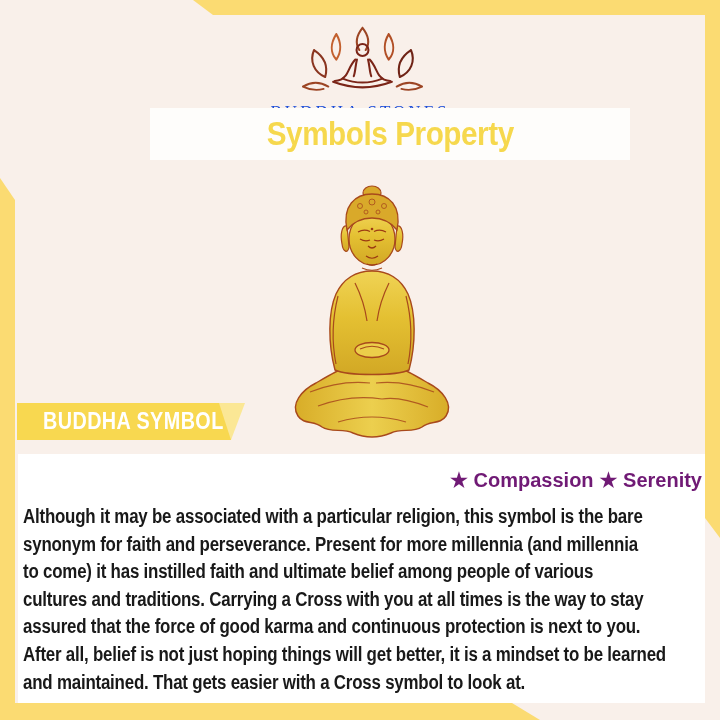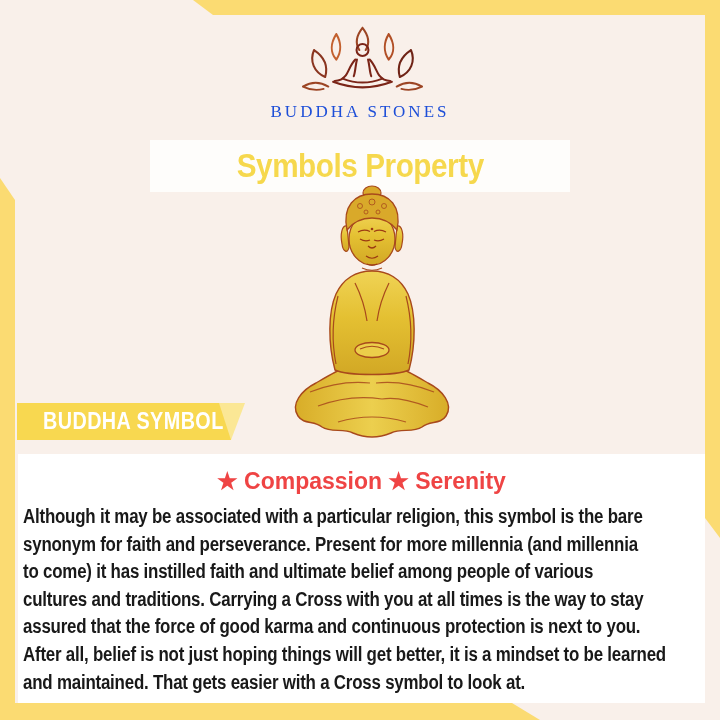--- a/index.html
+++ b/index.html
@@ -19,21 +19,21 @@
     clip-path:polygon(0 0,512px 0,540px 100%,0 100%);}
   
   .logo{position:absolute;left:295px;top:26px;width:135px;height:83px;}
   .brand-name{
     position:absolute;left:0;top:102px;width:720px;text-align:center;
     font-family:"Liberation Serif",serif;font-size:17px;letter-spacing:3px;
     color:#1d4ed8;font-weight:400;
   }
   
   .title-banner{
-    position:absolute;left:150px;top:140px;width:420px;height:52px;
+    position:absolute;left:150px;top:108px;width:480px;height:52px;
     background:#fefdfb;display:flex;align-items:center;justify-content:center;
   }
   .title-banner .txt{
     display:inline-block;font-size:33px;font-weight:700;color:#f6d84d;
     letter-spacing:-0.5px;transform:scaleX(0.9);white-space:nowrap;
   }
   
   .buddha{position:absolute;left:282px;top:184px;width:180px;height:260px;}
   
   .ribbon-light{
@@ -51,22 +51,22 @@
     display:inline-block;margin-left:20px;font-size:23px;font-weight:700;
     color:#ffffff;letter-spacing:0.5px;transform:scaleX(0.86);
     transform-origin:0 50%;white-space:nowrap;
   }
   
   .panel{
     position:absolute;left:18px;top:454px;width:687px;height:249px;
     background:#ffffff;
   }
   .traits{
-    position:absolute;left:0;top:14px;width:687px;text-align:center;
-    font-size:23px;font-weight:700;color:#ef4444;white-space:nowrap;
+    position:absolute;left:0;top:14px;width:687px;text-align:right;
+    font-size:20px;font-weight:700;color:#701a75;white-space:nowrap;
   }
   .traits span{margin:0 3px;}
   .para{position:absolute;left:5px;top:49px;}
   .para .line{
     white-space:nowrap;font-size:20px;font-weight:700;color:#191919;
     letter-spacing:-0.25px;line-height:27.6px;
     transform:scaleX(0.845);transform-origin:0 50%;
   }
 </style>
 </head>

